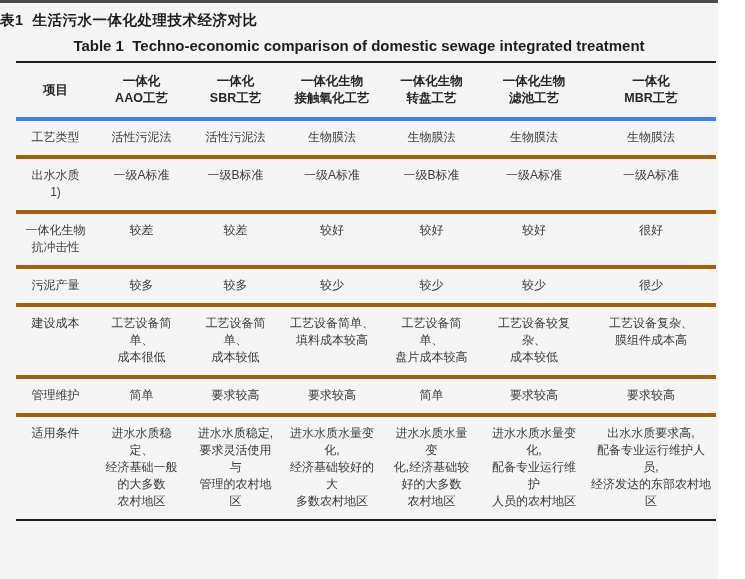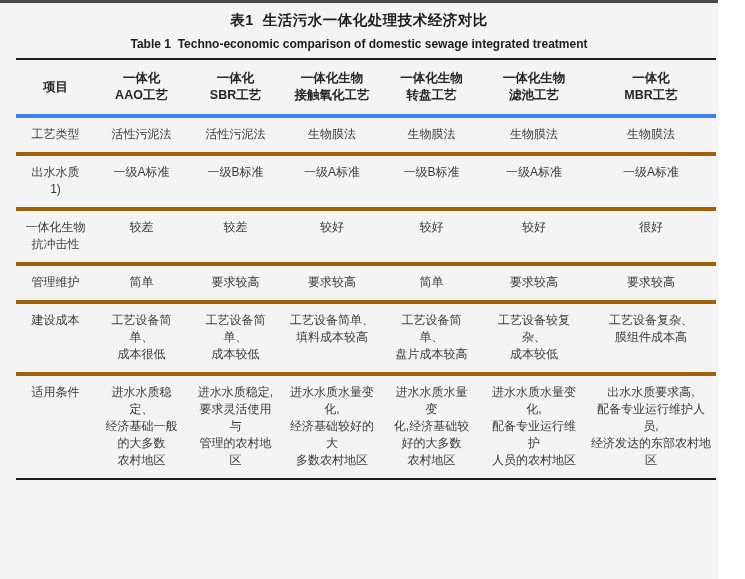--- a/index.html
+++ b/index.html
@@ -20,31 +20,31 @@
     left: 0;
     top: 0;
     width: 718px;
     height: 579px;
     background: #f4f4f4;
     border-top: 3px solid #4a4a4a;
     box-sizing: border-box;
   }
   .title-zh {
     margin-top: 8px;
-    text-align: center;
+    text-align: left;
     font-size: 14.5px;
     font-weight: bold;
     color: #1c1c1c;
     letter-spacing: 0.5px;
     white-space: pre;
   }
   .title-en {
     margin-top: 7px;
     text-align: center;
-    font-size: 12px;
+    font-size: 15px;
     font-weight: bold;
     color: #1c1c1c;
     white-space: pre;
   }
   table.cmp {
     margin-left: 16px;
     margin-top: 7px;
     width: 700px;
     border-collapse: collapse;
     table-layout: fixed;
@@ -143,46 +143,55 @@
           <th>一体化生物
 抗冲击性</th>
           <td>较差</td>
           <td>较差</td>
           <td>较好</td>
           <td>较好</td>
           <td>较好</td>
           <td>很好</td>
         </tr>
         <tr>
-          <th>管理维护</th>
-          <td>简单</td>
-          <td>要求较高</td>
-          <td>要求较高</td>
-          <td>简单</td>
-          <td>要求较高</td>
-          <td>要求较高</td>
+          <th>污泥产量</th>
+          <td>较多</td>
+          <td>较多</td>
+          <td>较少</td>
+          <td>较少</td>
+          <td>较少</td>
+          <td>很少</td>
         </tr>
         <tr>
           <th>建设成本</th>
           <td>工艺设备简
 单、
 成本很低</td>
           <td>工艺设备简
 单、
 成本较低</td>
           <td>工艺设备简单、
 填料成本较高</td>
           <td>工艺设备简
 单、
 盘片成本较高</td>
           <td>工艺设备较复
 杂、
 成本较低</td>
           <td>工艺设备复杂、
 膜组件成本高</td>
+        </tr>
+        <tr>
+          <th>管理维护</th>
+          <td>简单</td>
+          <td>要求较高</td>
+          <td>要求较高</td>
+          <td>简单</td>
+          <td>要求较高</td>
+          <td>要求较高</td>
         </tr>
         <tr>
           <th>适用条件</th>
           <td>进水水质稳
 定、
 经济基础一般
 的大多数
 农村地区</td>
           <td>进水水质稳定,
 要求灵活使用

